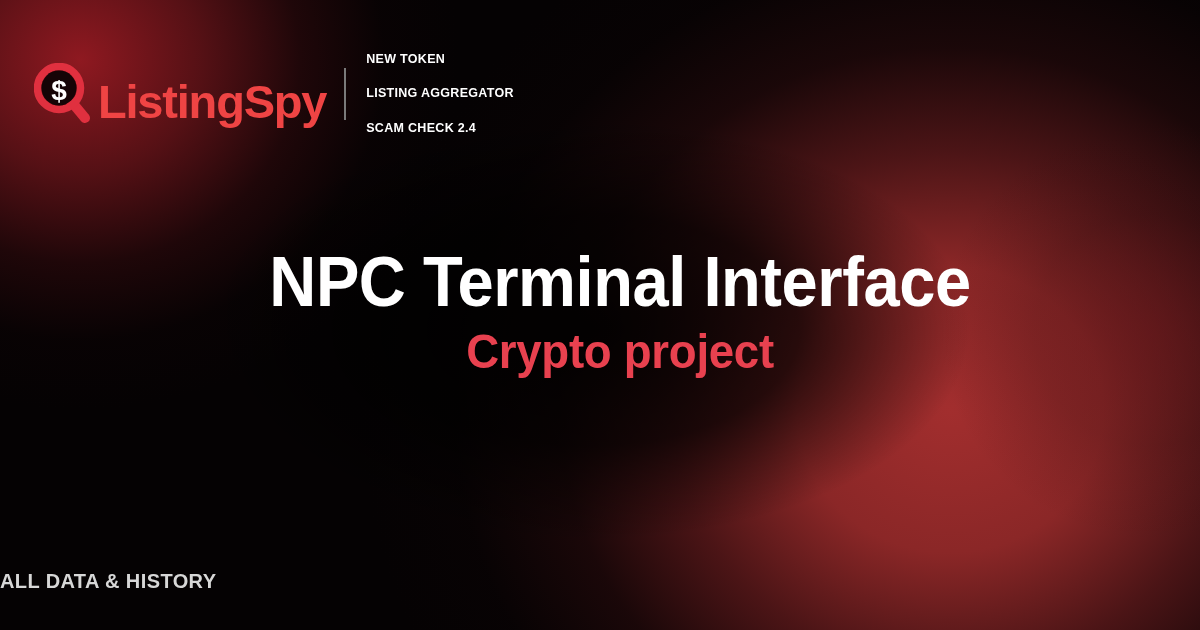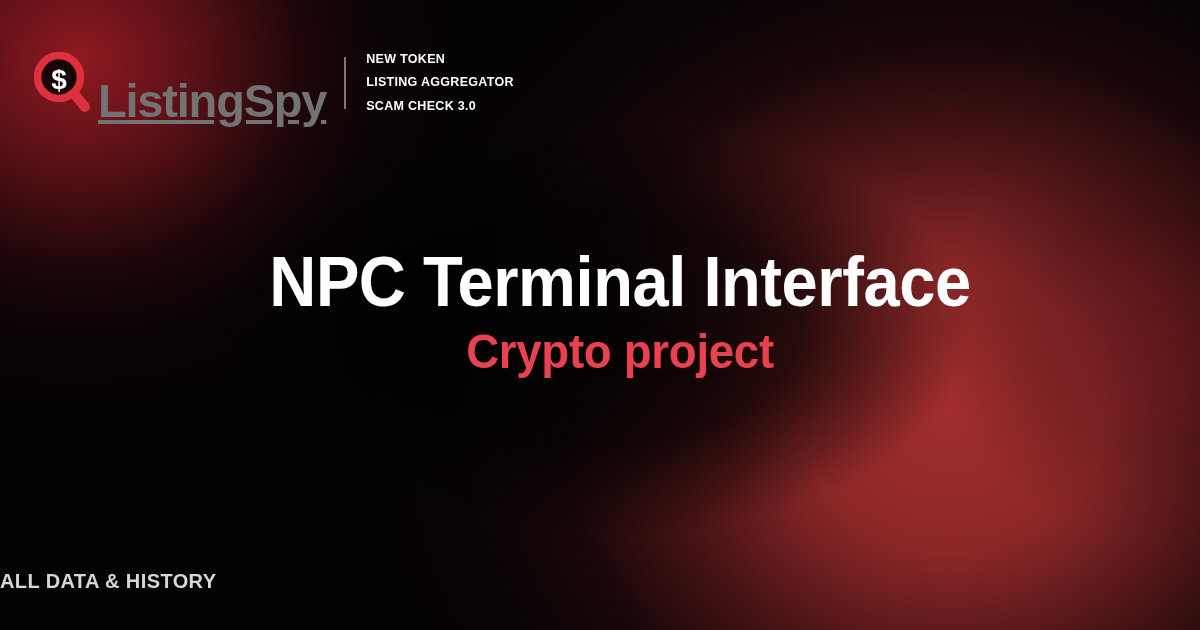--- a/index.html
+++ b/index.html
@@ -73,37 +73,37 @@
     width:58px; height:62px;
     position:relative; flex:none;
     margin-right:6px;
   }
   #logo-mark svg { display:block; width:58px; height:62px; }
 
   #logo-wordmark {
     font-size:47px;
     font-weight:bold;
     letter-spacing:-1.2px;
-    color:#737373;
+    color:#ef4444;
     line-height:1;
     white-space:nowrap;
-    position:relative; top:17px;text-decoration:underline;
+    position:relative; top:8px;
   }
 
   #logo-divider {
     width:2px; height:52px;
     background:#7a7a7a;
     margin:0 20px 0 18px;
     flex:none;
   }
 
   #logo-tagline {
     display:flex; flex-direction:column;
     justify-content:center;
-    gap:8px;
+    gap:19px;
   }
   #logo-tagline .tagline-line {
     font-size:12.5px;
     font-weight:bold;
     color:#ffffff;
     letter-spacing:0.3px;
     line-height:1.22;
     white-space:nowrap;
   }
 
@@ -173,21 +173,21 @@
       </svg>
     </div>
 
     <div id="logo-wordmark">ListingSpy</div>
 
     <div id="logo-divider"></div>
 
     <div id="logo-tagline">
       <div class="tagline-line">NEW TOKEN</div>
       <div class="tagline-line">LISTING AGGREGATOR</div>
-      <div class="tagline-line">SCAM CHECK 3.0</div>
+      <div class="tagline-line">SCAM CHECK 2.4</div>
     </div>
 
   </div>
 
   <div id="hero">
     <div id="hero-title">NPC Terminal Interface</div>
     <div id="hero-subtitle">Crypto project</div>
   </div>
 
   <div id="footer">

